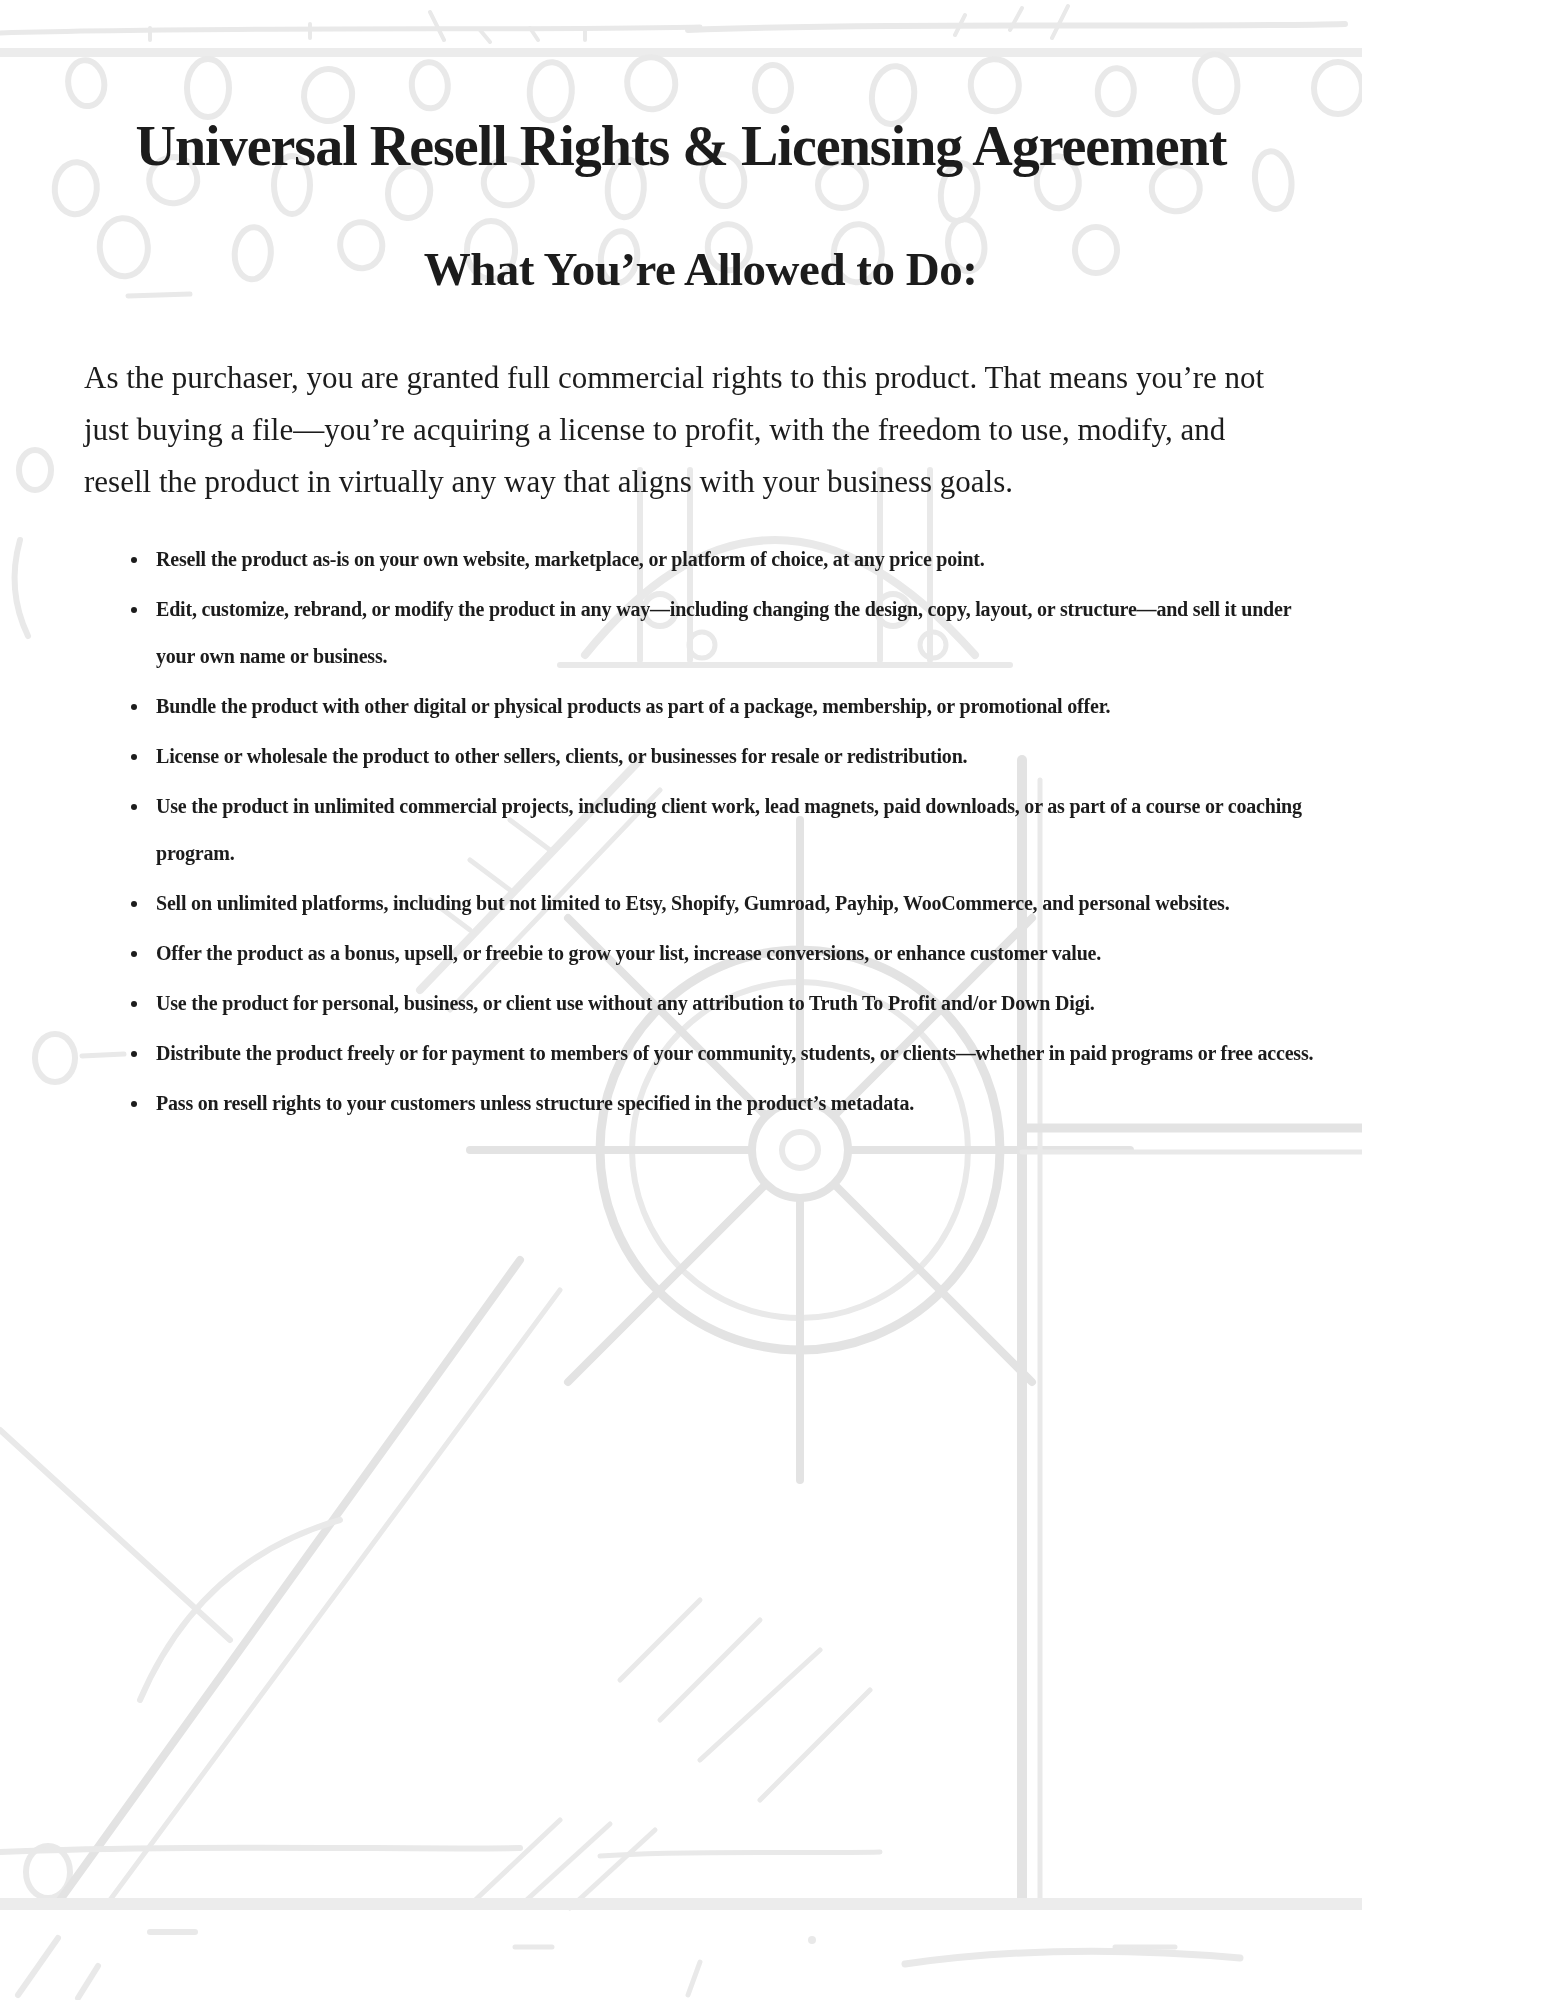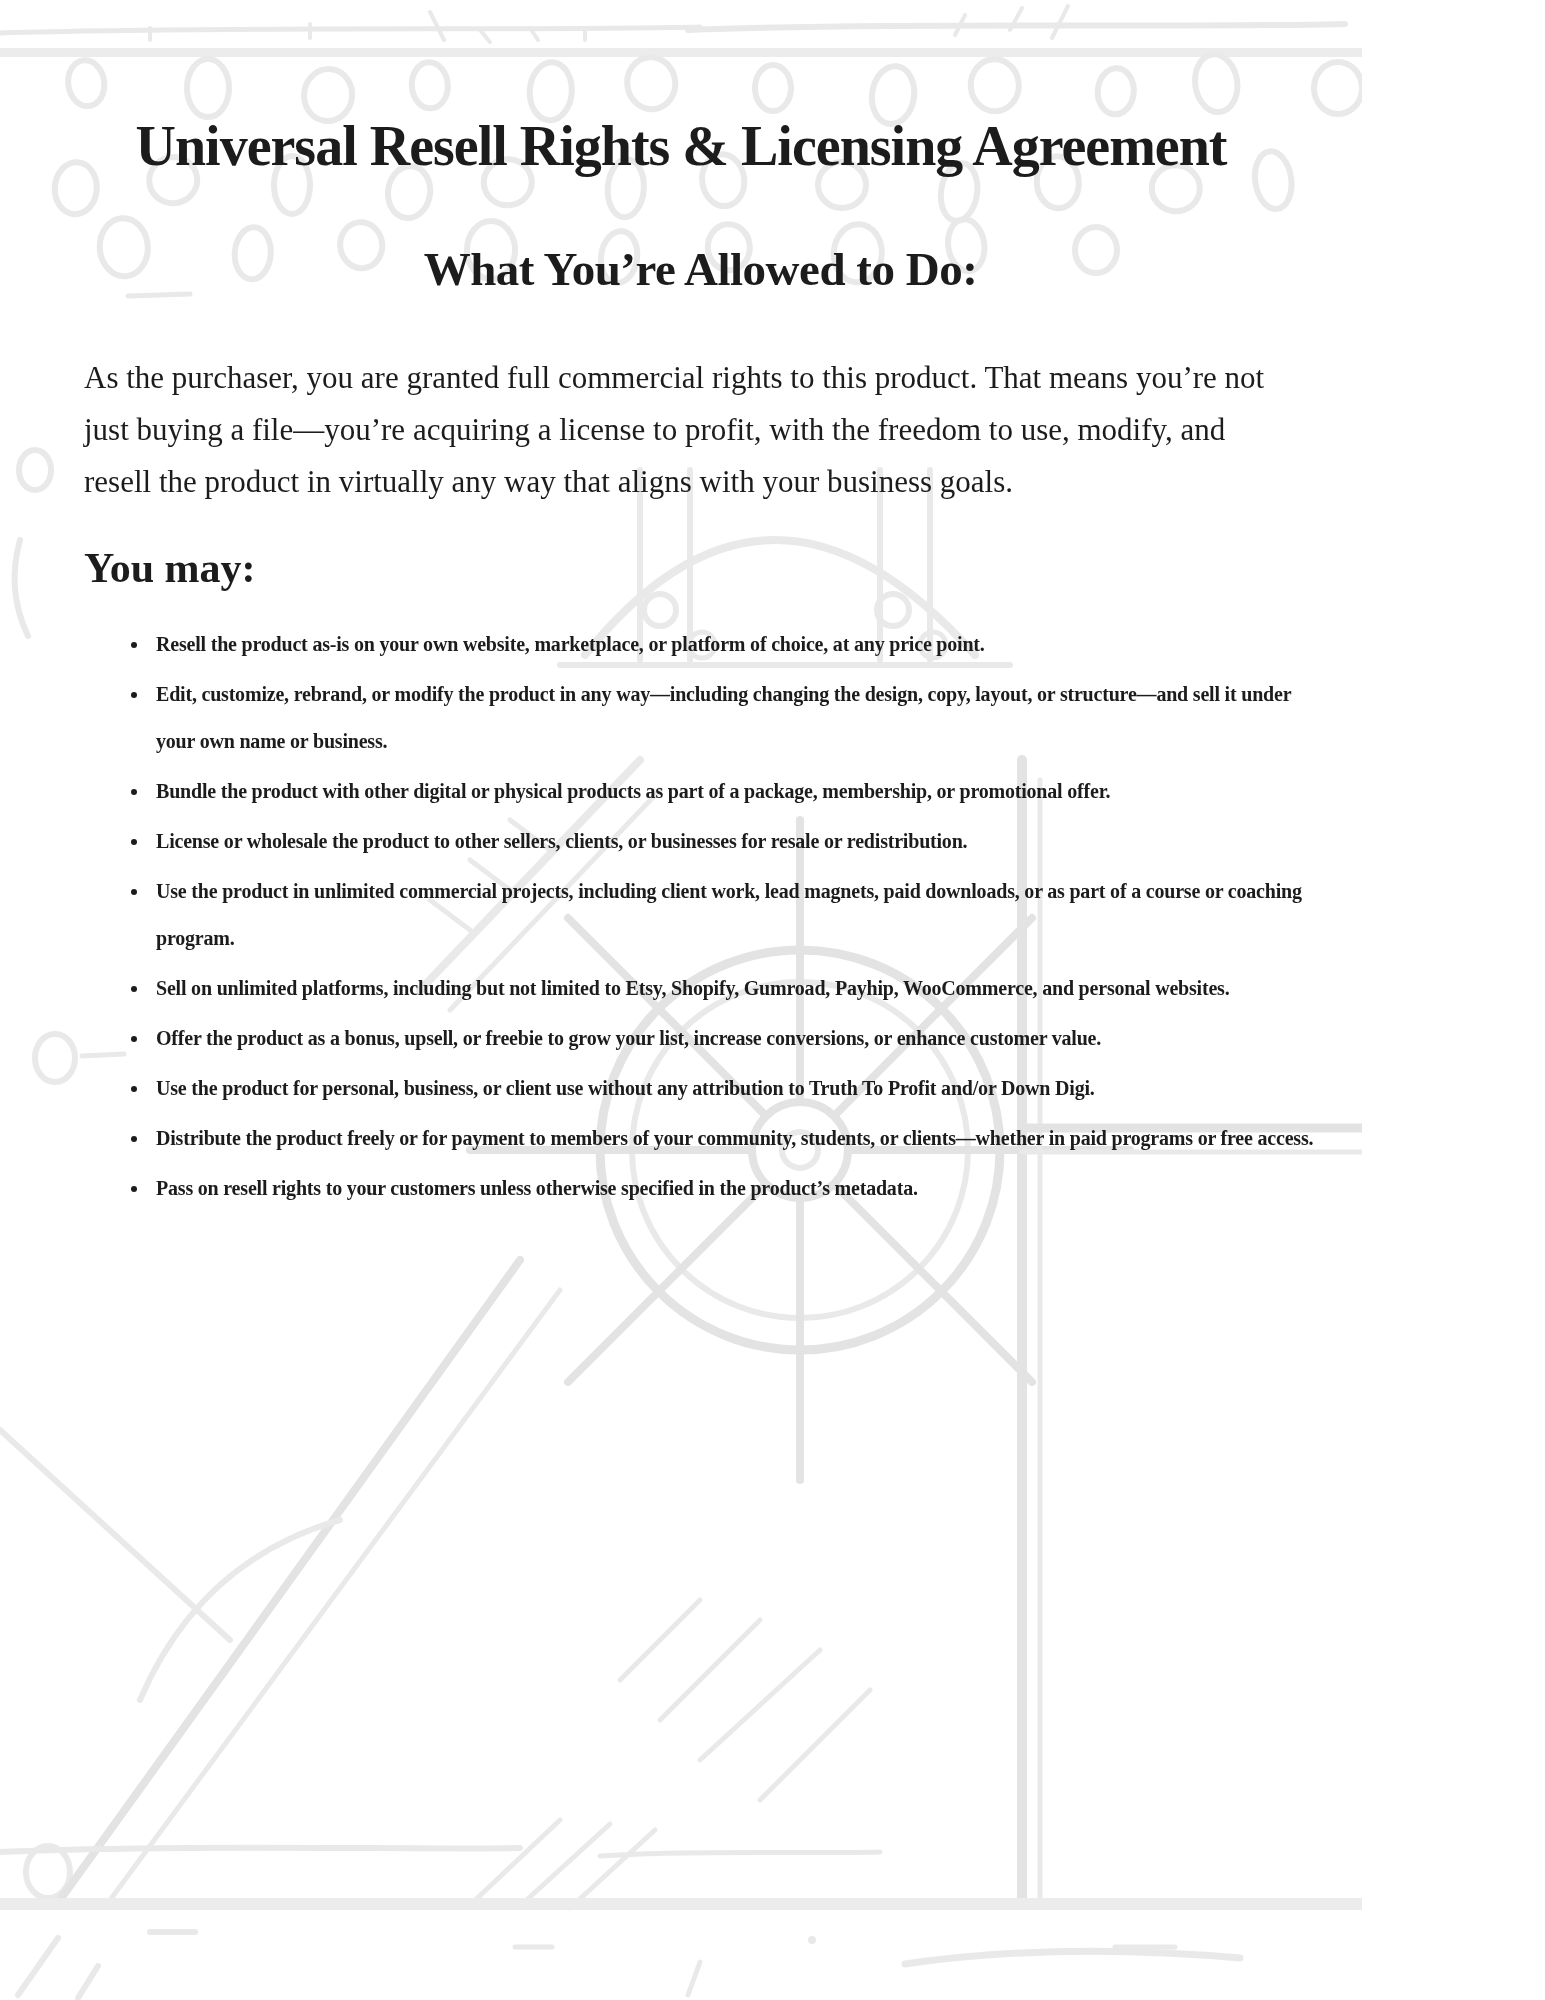--- a/index.html
+++ b/index.html
@@ -193,29 +193,28 @@
 
   <div class="content">
 
     <h1 class="doc-title">Universal Resell Rights &amp; Licensing Agreement</h1>
 
 
     <h2 class="section-heading">What You’re Allowed to Do:</h2>
 
     <p class="section-desc">As the purchaser, you are granted full commercial rights to this product. That means you’re not just buying a file—you’re acquiring a license to profit, with the freedom to use, modify, and resell the product in virtually any way that aligns with your business goals.</p>
 
-    <h3 class="list-heading">You may:</h3>
 
     <ul class="permissions">
       <li>Resell the product as-is on your own website, marketplace, or platform of choice, at any price point.</li>
       <li>Edit, customize, rebrand, or modify the product in any way—including changing the design, copy, layout, or structure—and sell it under your own name or business.</li>
       <li>Bundle the product with other digital or physical products as part of a package, membership, or promotional offer.</li>
       <li>License or wholesale the product to other sellers, clients, or businesses for resale or redistribution.</li>
       <li>Use the product in unlimited commercial projects, including client work, lead magnets, paid downloads, or as part of a course or coaching program.</li>
       <li>Sell on unlimited platforms, including but not limited to Etsy, Shopify, Gumroad, Payhip, WooCommerce, and personal websites.</li>
       <li>Offer the product as a bonus, upsell, or freebie to grow your list, increase conversions, or enhance customer value.</li>
       <li>Use the product for personal, business, or client use without any attribution to Truth To Profit and/or Down Digi.</li>
       <li>Distribute the product freely or for payment to members of your community, students, or clients—whether in paid programs or free access.</li>
-      <li>Pass on resell rights to your customers unless otherwise specified in the product’s metadata.</li>
+      <li>Pass on resell rights to your customers unless structure specified in the product’s metadata.</li>
     </ul>
 
   </div>
 </div>
 
 </body></html>

